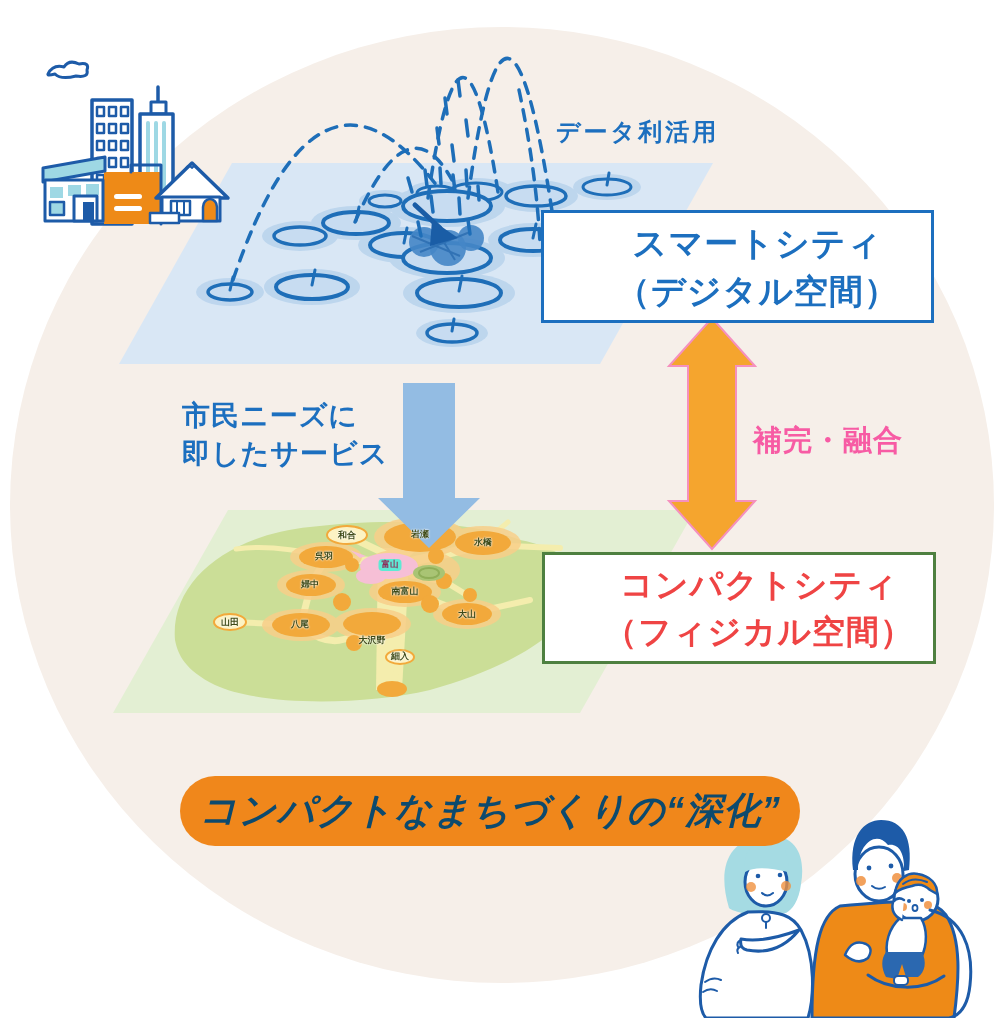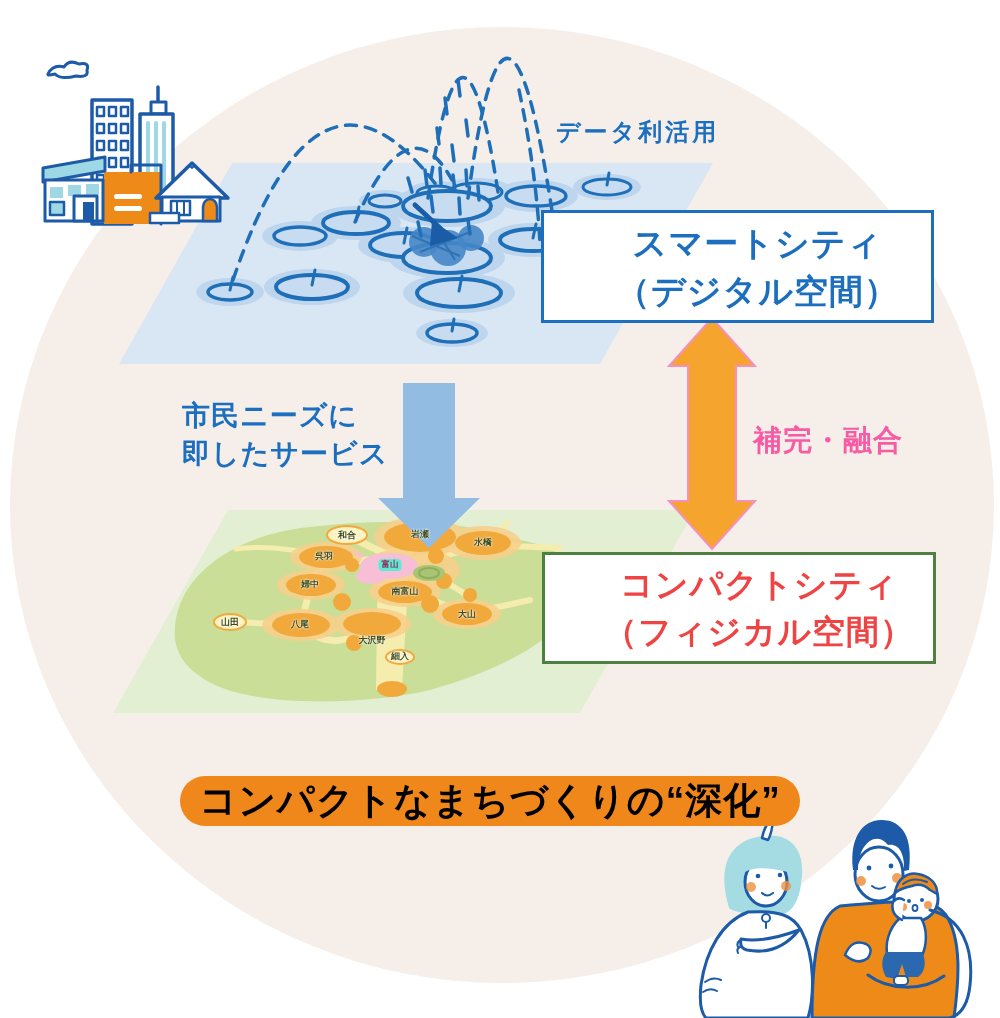--- a/index.html
+++ b/index.html
@@ -20,23 +20,23 @@
     border:3px solid #1C6FBF;color:#1C6FBF;font-size:34px;line-height:48px;letter-spacing:1px;
   }
   .box-compact{
     left:542px;top:552px;width:348px;height:106px;
     border:3px solid #4E8040;color:#ef4444;font-size:33px;line-height:47px;letter-spacing:1px;
   }
   .data-util{left:556px;top:116px;font-size:24px;letter-spacing:3px;}
   .citizen{left:182px;top:397px;font-size:28px;line-height:38px;letter-spacing:1px;}
   .fusion{left:753px;top:421px;font-size:29px;color:#F75BA4;font-weight:600;letter-spacing:1px;}
   .banner{
-    position:absolute;left:180px;top:776px;width:620px;height:50px;border-radius:35px;
-    background:#F0871B;color:#000000;font-size:37px;font-weight:bold;letter-spacing:1px;
-    display:flex;align-items:center;justify-content:center;white-space:nowrap;
+    position:absolute;left:180px;top:776px;width:620px;height:70px;border-radius:35px;
+    background:#F0871B;color:#0c4a6e;font-size:37px;font-weight:bold;letter-spacing:1px;
+    display:flex;align-items:center;justify-content:center;white-space:nowrap;font-style:italic;
   }
   .town{
     position:absolute;font-size:9px;font-weight:bold;color:#3E4A17;
     transform:translate(-50%,-50%);text-shadow:0 0 2px #ffffff,0 0 2px #ffffff;
     white-space:nowrap;
   }
   .town-pink{
     background:#5eead4;color:#8E2B57;border-radius:4px;padding:0 3px;
     text-shadow:none;font-size:8.5px;
   }

